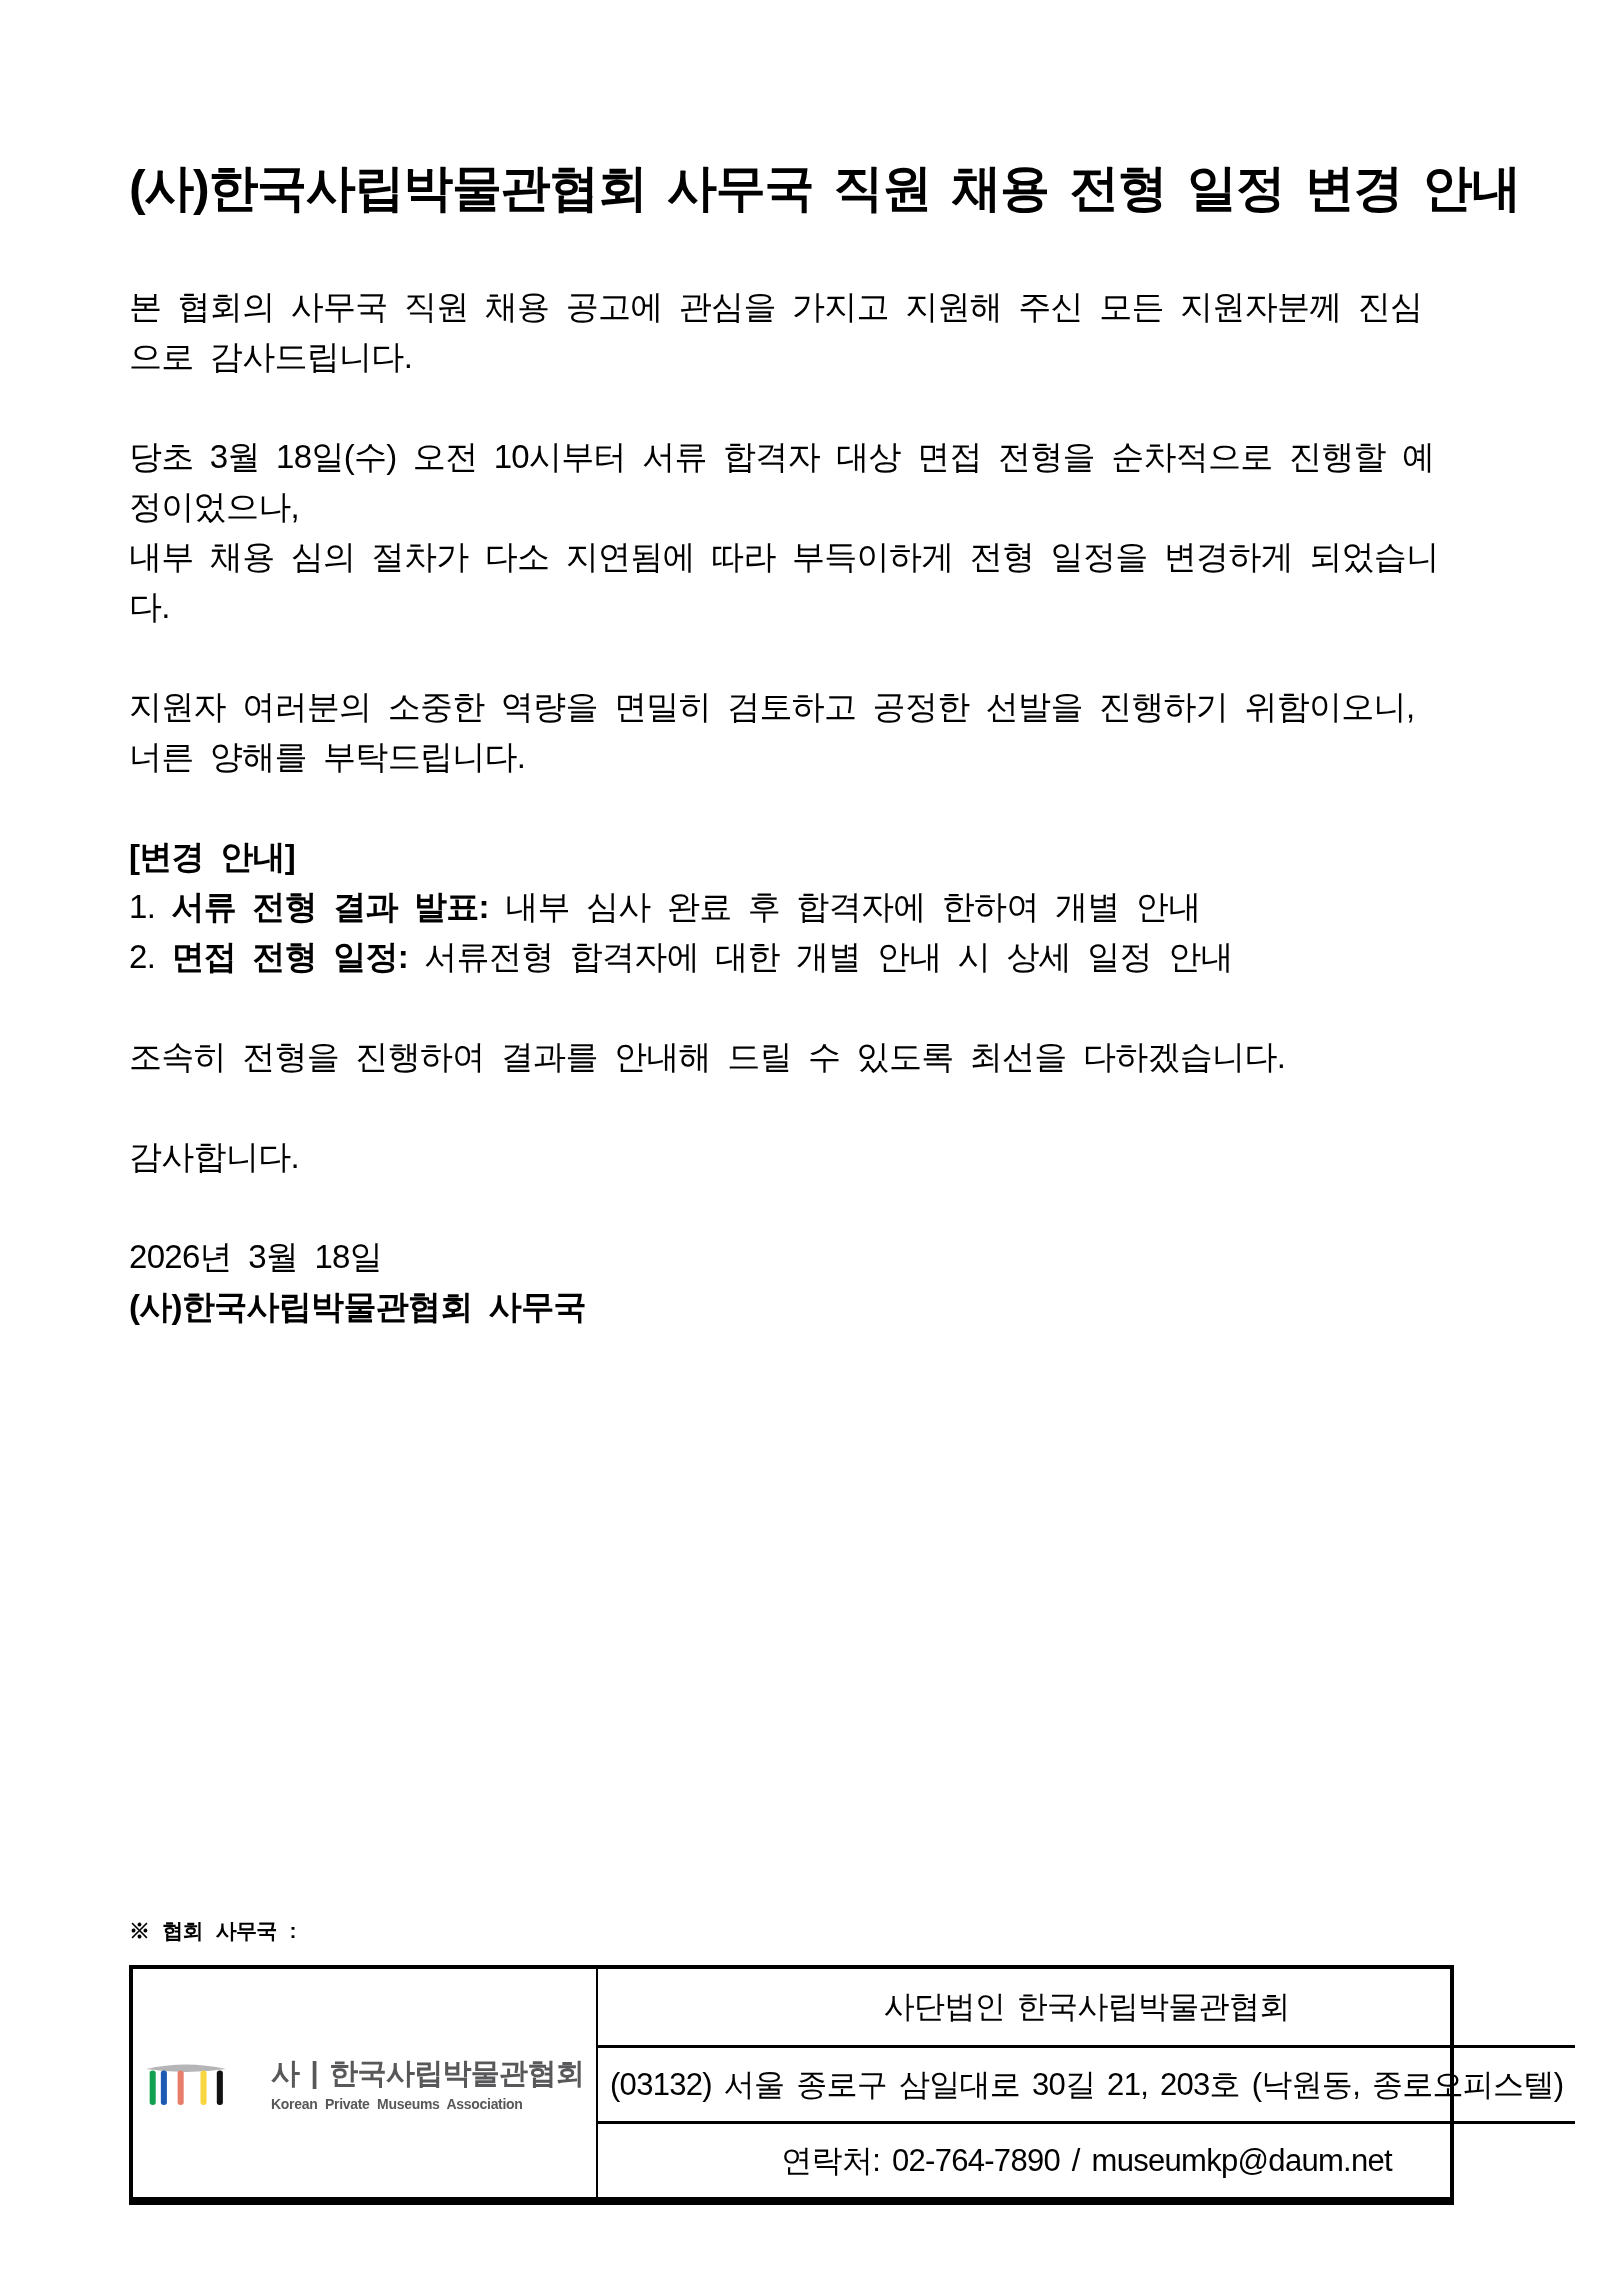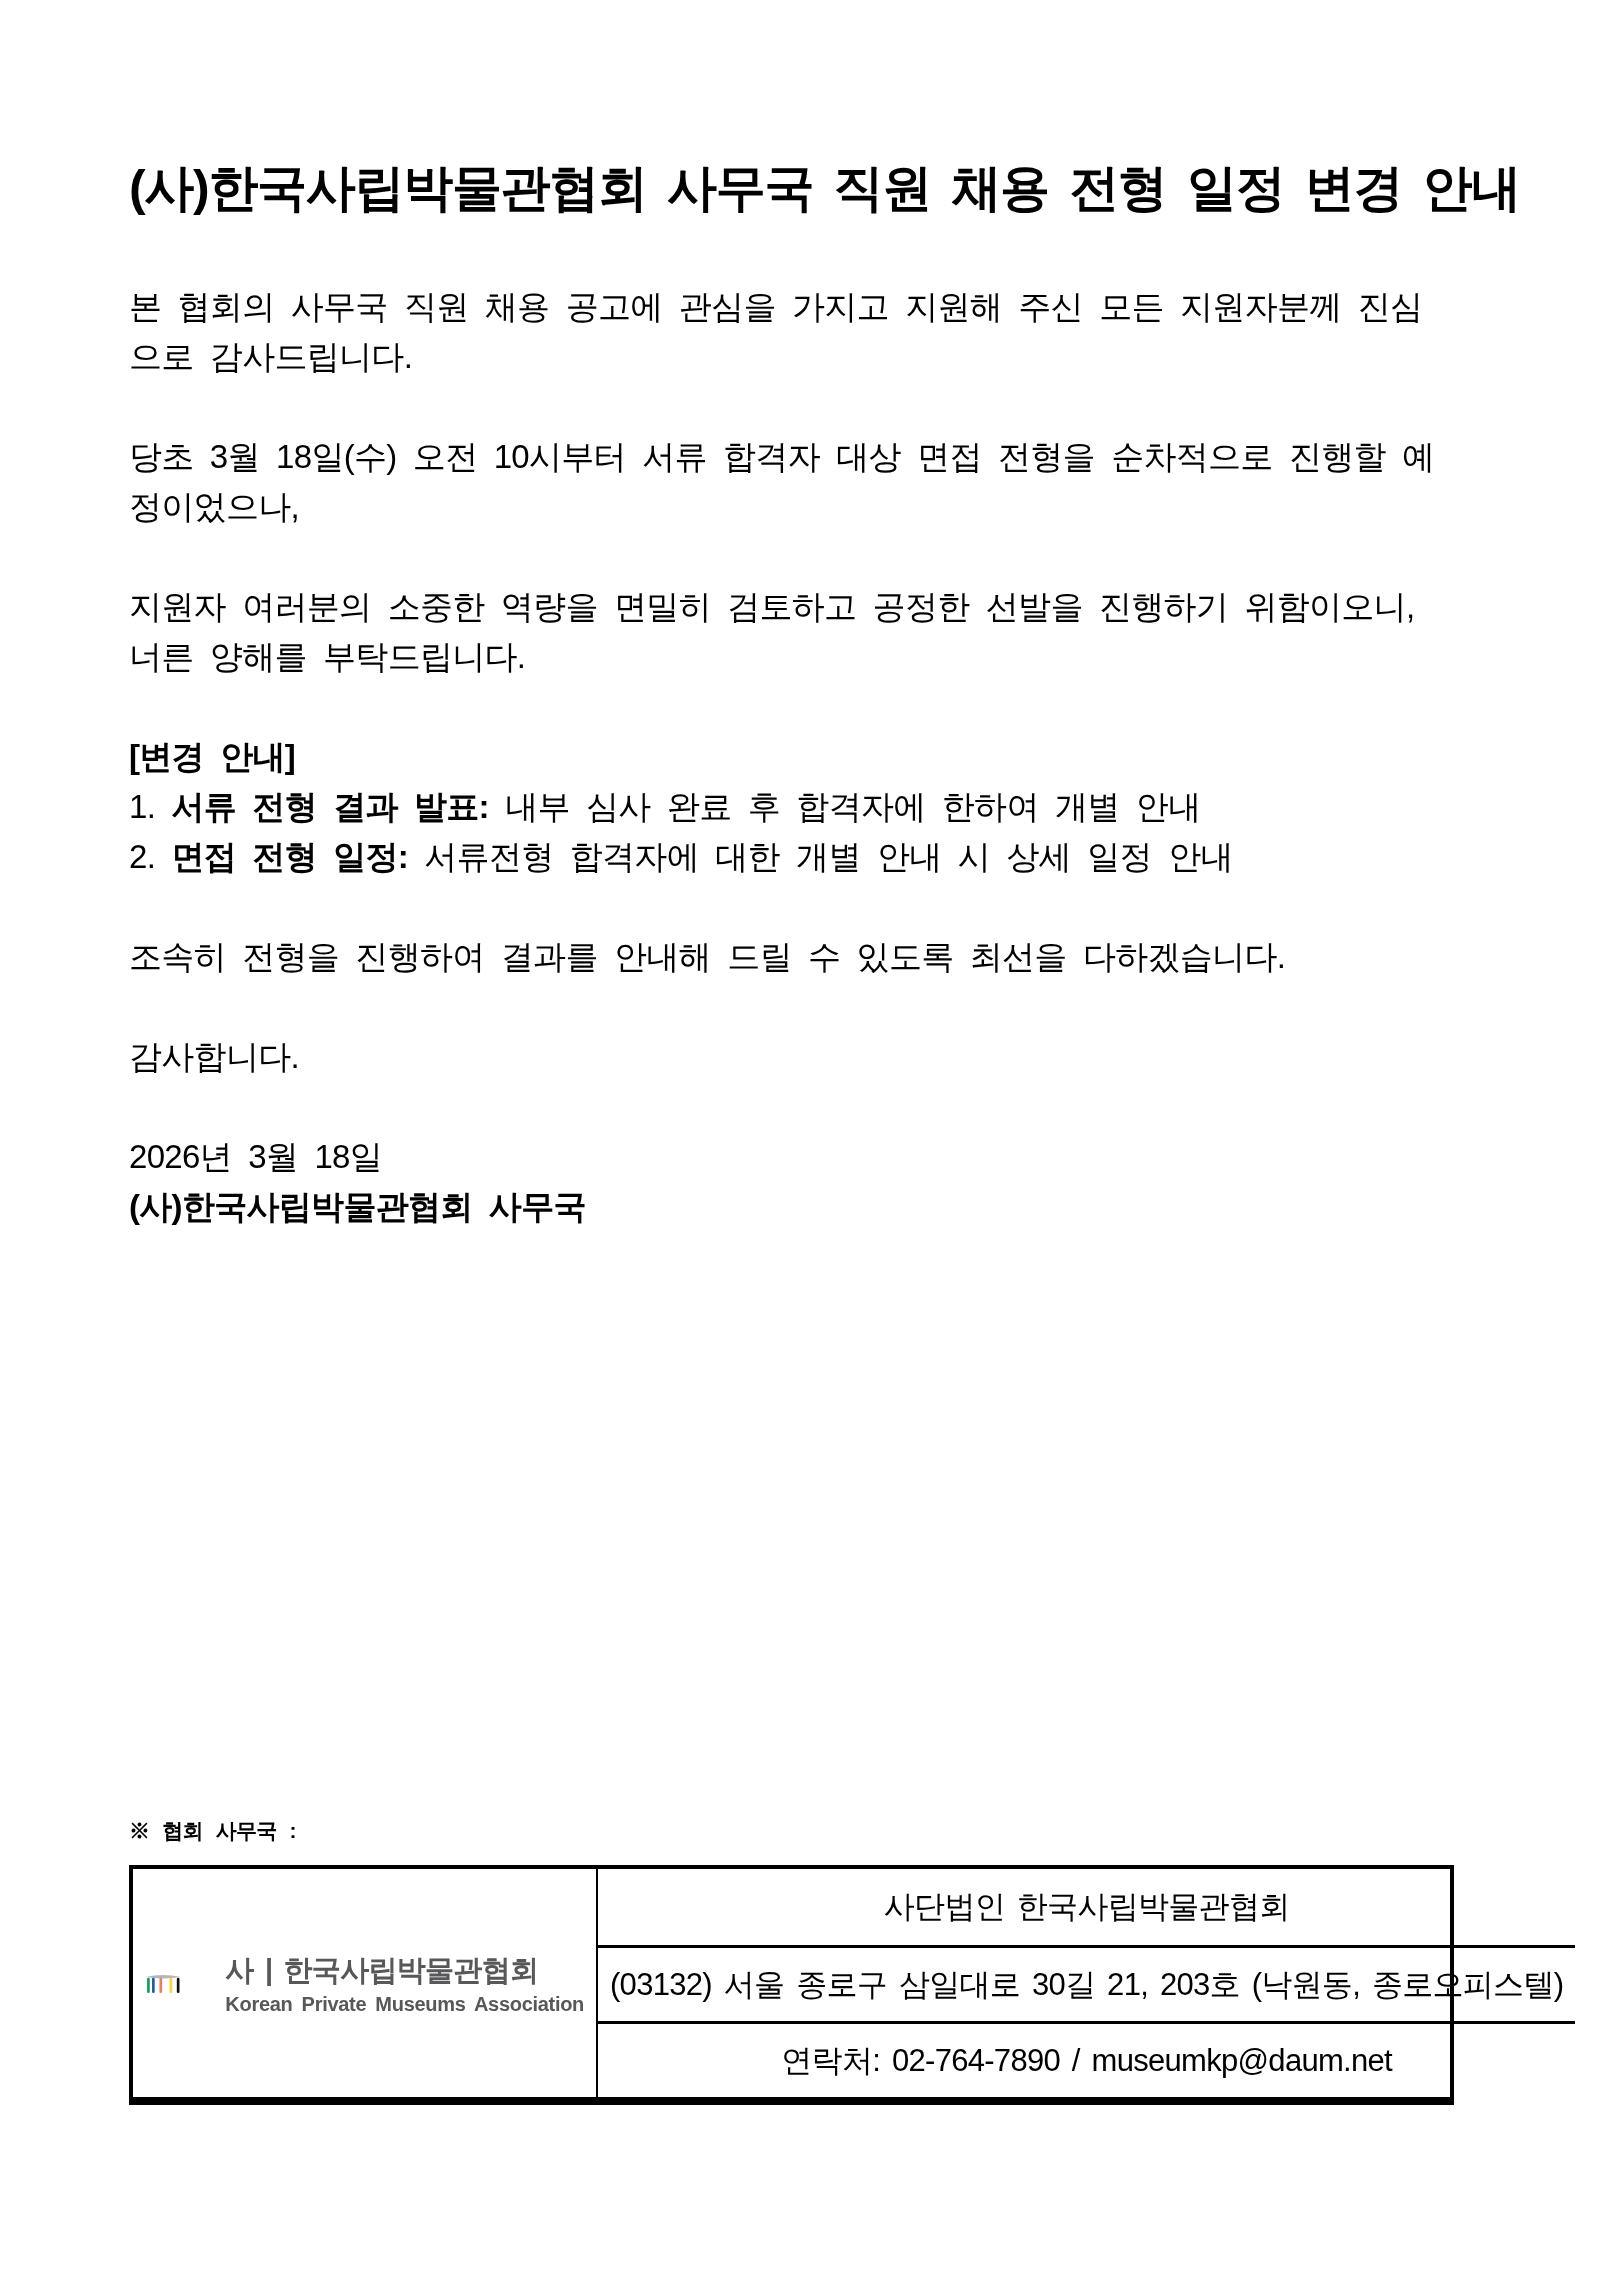--- a/index.html
+++ b/index.html
@@ -81,21 +81,21 @@
   .row-cell.r2, .row-cell.r3 { border-top: 3.3px solid #000; }
   .logo-text { display: flex; flex-direction: column; align-items: flex-start; margin-left: 27px; }
   .logo-kr {
     font-size: 29px;
     font-weight: bold;
     color: #58585A;
     letter-spacing: -0.7px;
     white-space: nowrap;
   }
   .logo-en {
-    font-size: 20px;
+    font-size: 14px;
     font-weight: bold;
     color: #58585A;
     letter-spacing: -0.3px;
     margin-top: 2px;
     white-space: nowrap;
   }
 </style>
 </head>
 <body>
 
@@ -103,20 +103,21 @@
   <div class="content">
 
     <div class="doc-title">(사)한국사립박물관협회 사무국 직원 채용 전형 일정 변경 안내</div>
 
     <div class="para first">
       <div>본 협회의 사무국 직원 채용 공고에 관심을 가지고 지원해 주신 모든 지원자분께 진심으로 감사드립니다.</div>
     </div>
 
     <div class="para">
       <div>당초 3월 18일(수) 오전 10시부터 서류 합격자 대상 면접 전형을 순차적으로 진행할 예정이었으나,</div>
+      <div>내부 채용 심의 절차가 다소 지연됨에 따라 부득이하게 전형 일정을 변경하게 되었습니다.</div>
     </div>
 
     <div class="para">
       <div>지원자 여러분의 소중한 역량을 면밀히 검토하고 공정한 선발을 진행하기 위함이오니,</div>
       <div>너른 양해를 부탁드립니다.</div>
     </div>
 
     <div class="para">
       <div class="bold">[변경 안내]</div>
       <div><span>1. </span><span class="bold">서류 전형 결과 발표:</span><span> 내부 심사 완료 후 합격자에 한하여 개별 안내</span></div>

